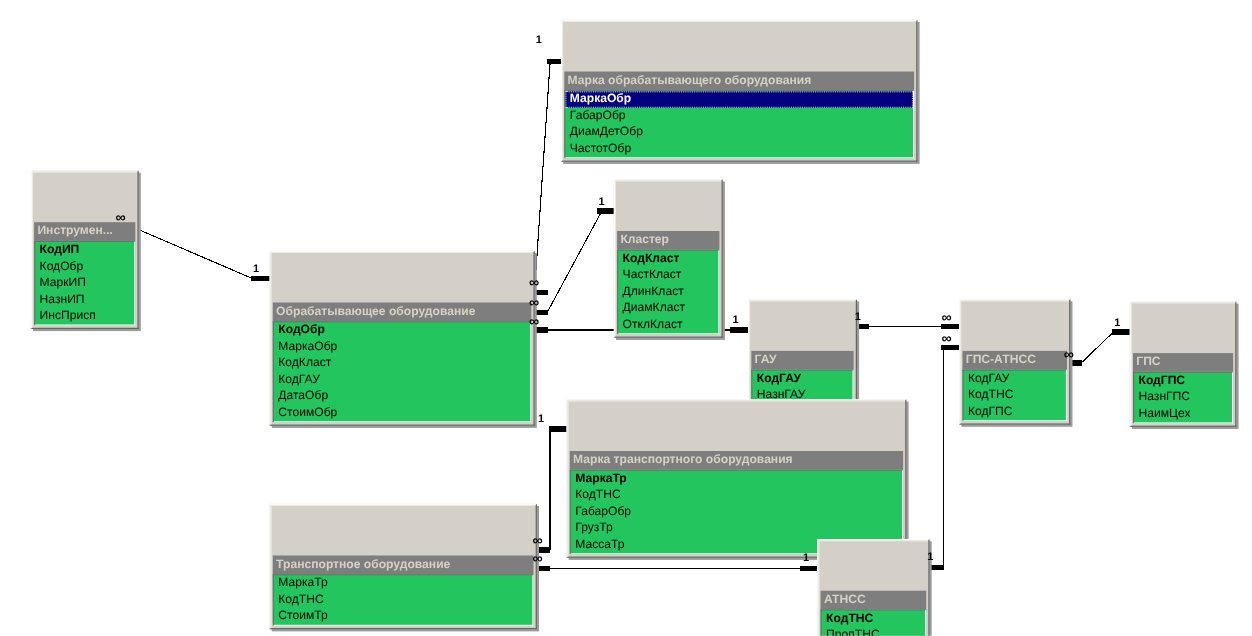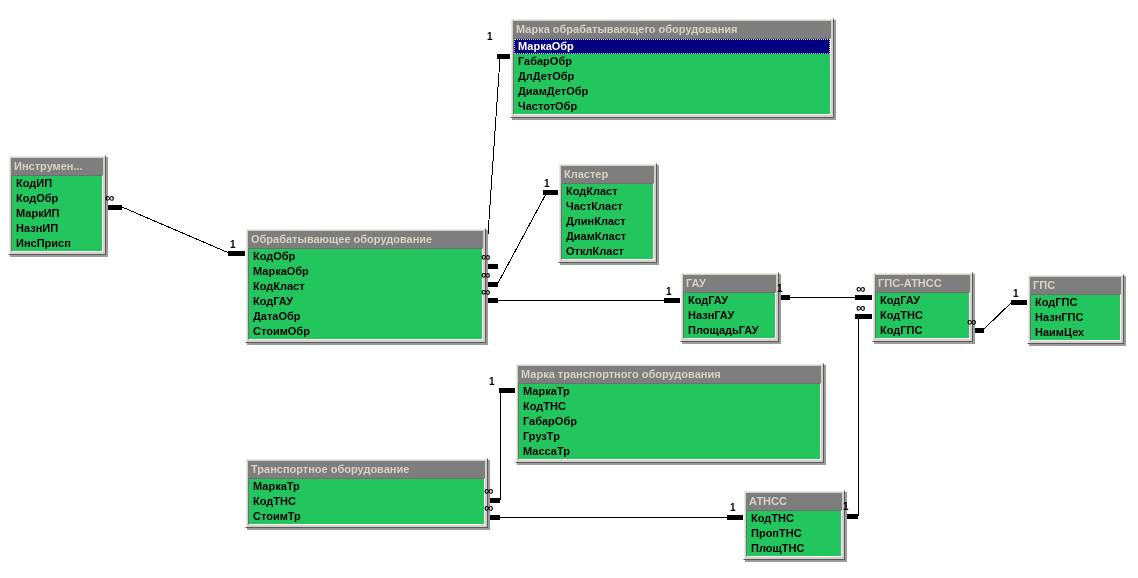--- a/index.html
+++ b/index.html
@@ -10,26 +10,26 @@
   #lines{position:absolute;left:0;top:0;width:1138px;height:578px;z-index:1;}
   #lines line{stroke:#000000;stroke-width:1;shape-rendering:crispEdges;}
   #lines line.endbar{stroke-width:5;}
   .tbl{
     position:absolute;z-index:2;background:#D4D0C8;padding:2px;
     border:1px solid;border-color:#FFFFFF #5A5A5A #5A5A5A #FFFFFF;
     box-shadow:2px 2px 0 #9B9B9B, inset 1px 1px 0 #ECE9E2;
   }
   .tbl-title{
     height:17px;line-height:17px;background:#7E7E7E;color:#D6D2C6;font-weight:bold;
-    padding:0 3px;white-space:nowrap;overflow:hidden;
+    padding:0 3px;white-space:nowrap;overflow:hidden;margin-top:44px;
   }
   .tbl-fields{
     background:#22c55e;border:1px solid;border-color:#6F6F6F #FDFDFD #FDFDFD #6F6F6F;
   }
-  .row{height:15px;line-height:15px;padding:0 2px 0 4px;white-space:nowrap;overflow:hidden;cursor:default;font-weight:bold;}
+  .row{height:15px;line-height:15px;padding:0 2px 0 4px;white-space:nowrap;overflow:hidden;cursor:default;}
   .row.pk{font-weight:bold;}
   .row.selected{background:#000080;color:#FFFFFF;font-weight:bold;outline:1px dotted #C8C4B8;outline-offset:-1px;}
   .card-label{position:absolute;z-index:3;font-weight:bold;color:#000;}
   .card-one{font-size:10px;}
   .card-many{font-size:13px;line-height:10px;}
 </style>
 </head>
 <body>
 
 <svg id="lines" xmlns="http://www.w3.org/2000/svg" width="1138" height="578">
@@ -73,37 +73,36 @@
     <line x1="500" y1="390" x2="500" y2="500"></line>
     <line class="endbar" x1="482" y1="500" x2="500" y2="500"></line>
   </g>
   <g>
     <line class="endbar" x1="482" y1="517" x2="500" y2="517"></line>
     <line x1="500" y1="517" x2="728" y2="517"></line>
     <line class="endbar" x1="727" y1="517" x2="743" y2="517"></line>
   </g>
 </svg>
 
-<div class="tbl" style="left:8px;top:155px;width:92px">
+<div class="tbl" style="left:28px;top:155px;width:92px">
   <div class="tbl-title">Инструмен...</div>
   <div class="tbl-fields">
     <div class="row pk">КодИП</div>
     <div class="row">КодОбр</div>
     <div class="row">МаркИП</div>
     <div class="row">НазнИП</div>
     <div class="row">ИнсПрисп</div>
   </div>
 </div>
 
 <div class="tbl" style="left:510px;top:18px;width:318px">
   <div class="tbl-title">Марка обрабатывающего оборудования</div>
   <div class="tbl-fields">
     <div class="row pk selected">МаркаОбр</div>
     <div class="row">ГабарОбр</div>
-    <div class="row">ДлДетОбр</div>
     <div class="row">ДиамДетОбр</div>
     <div class="row">ЧастотОбр</div>
   </div>
 </div>
 
 <div class="tbl" style="left:558px;top:163px;width:93px">
   <div class="tbl-title">Кластер</div>
   <div class="tbl-fields">
     <div class="row pk">КодКласт</div>
     <div class="row">ЧастКласт</div>

